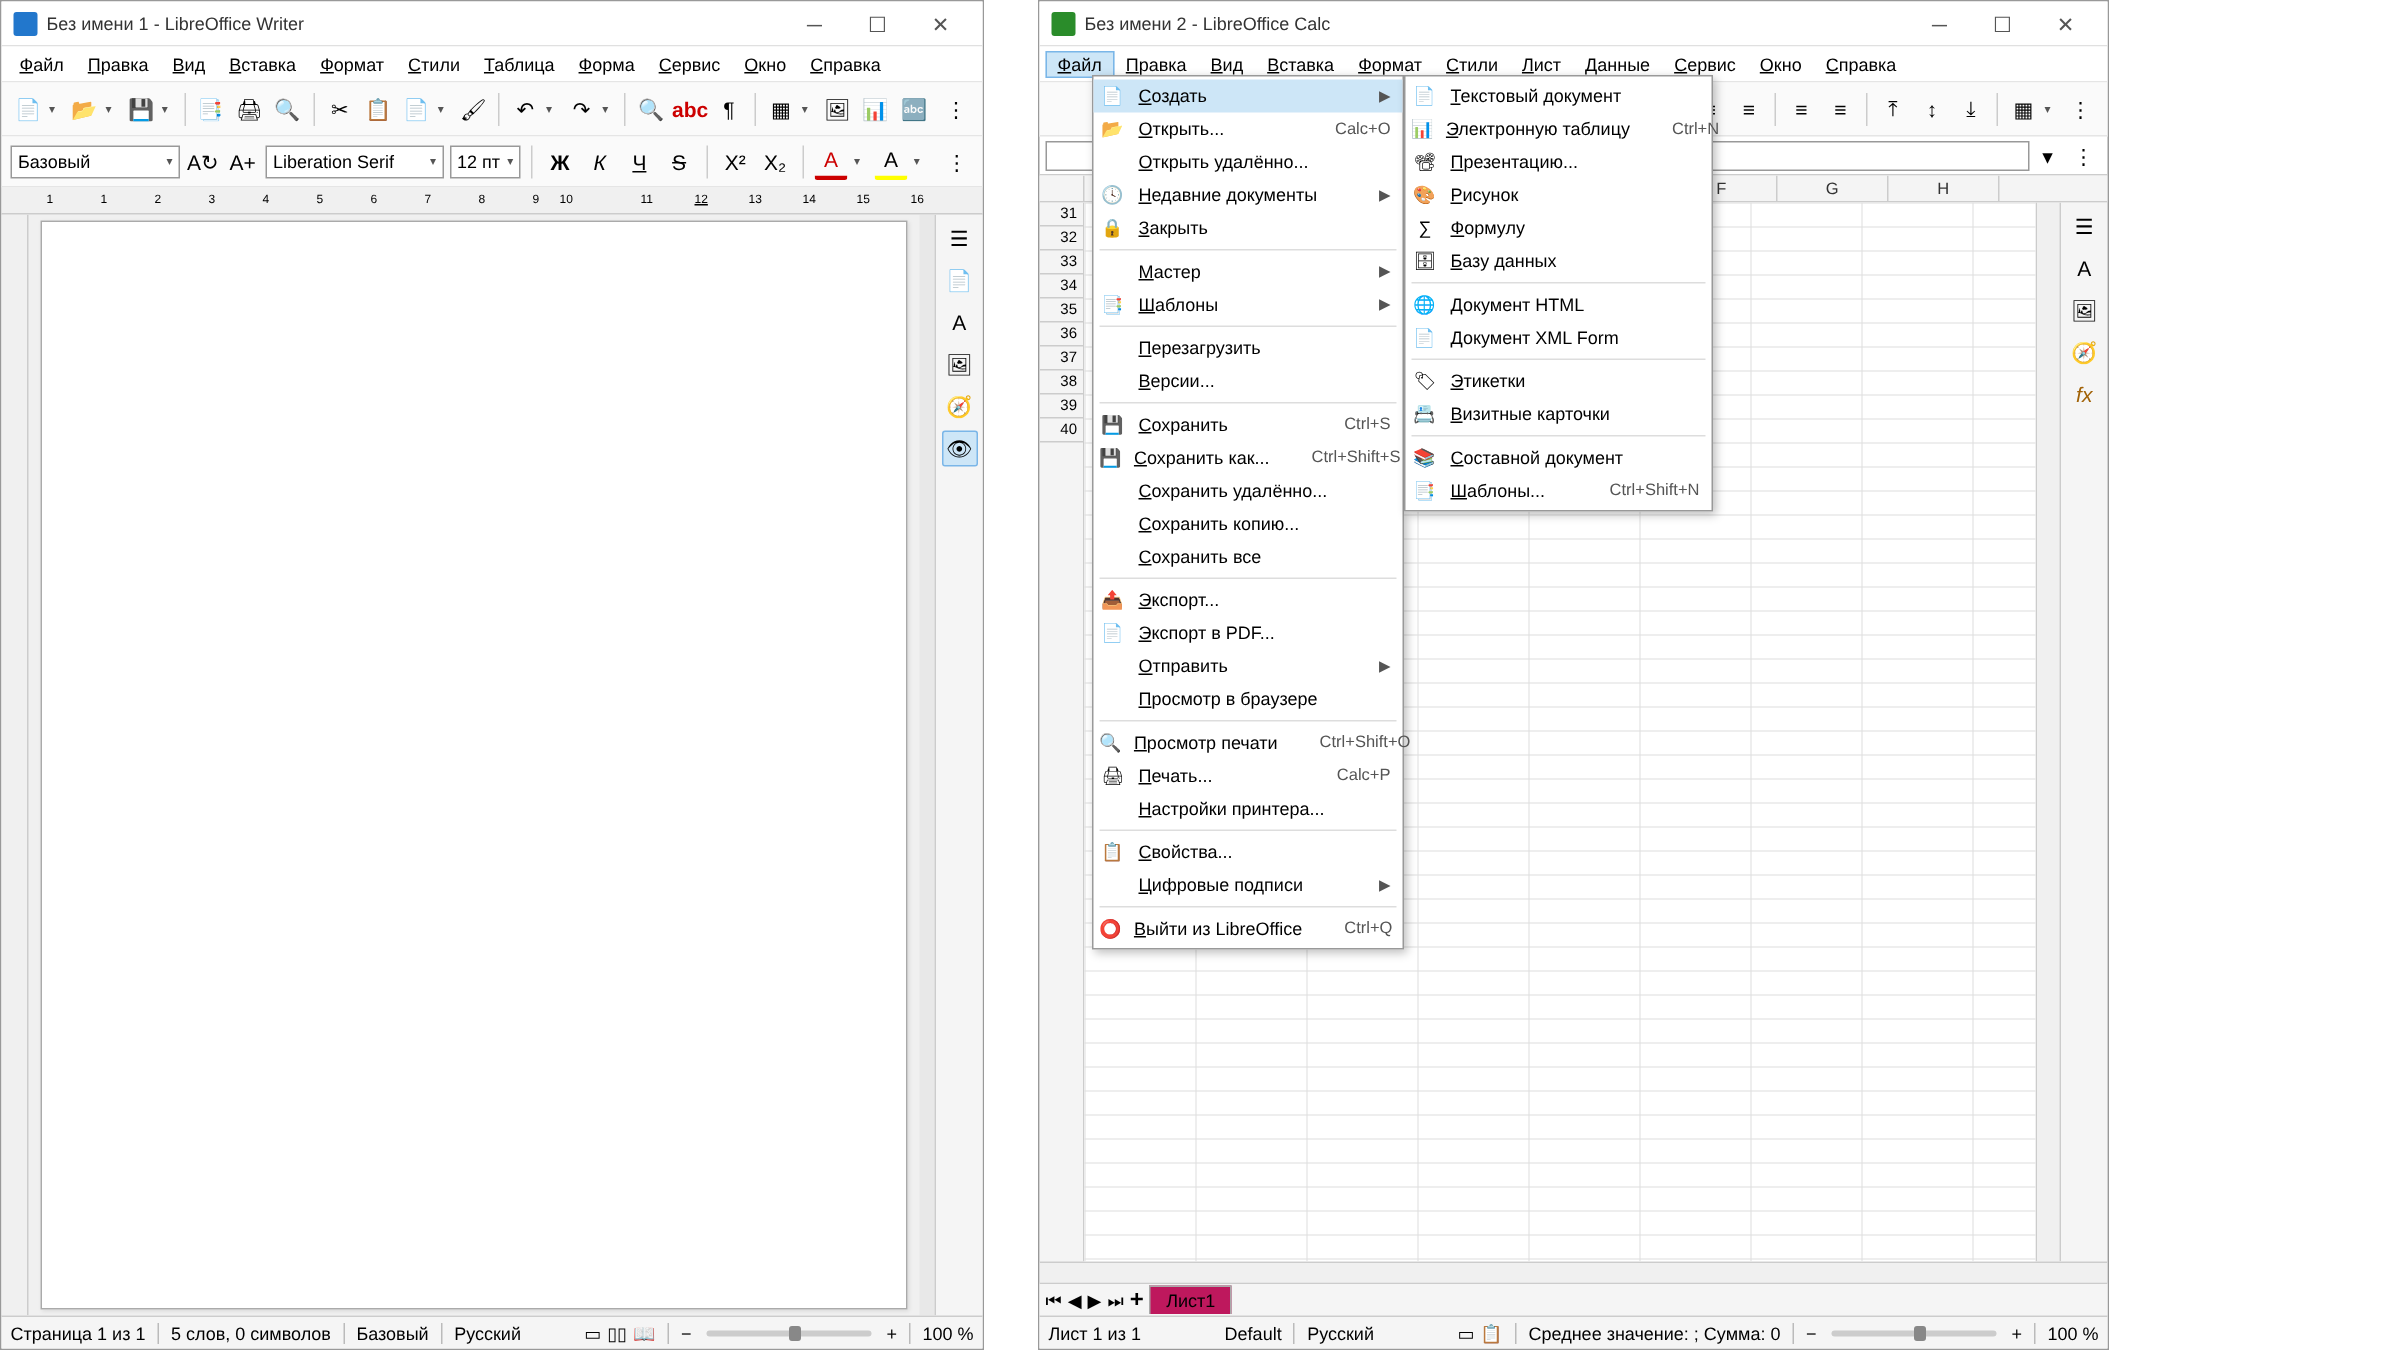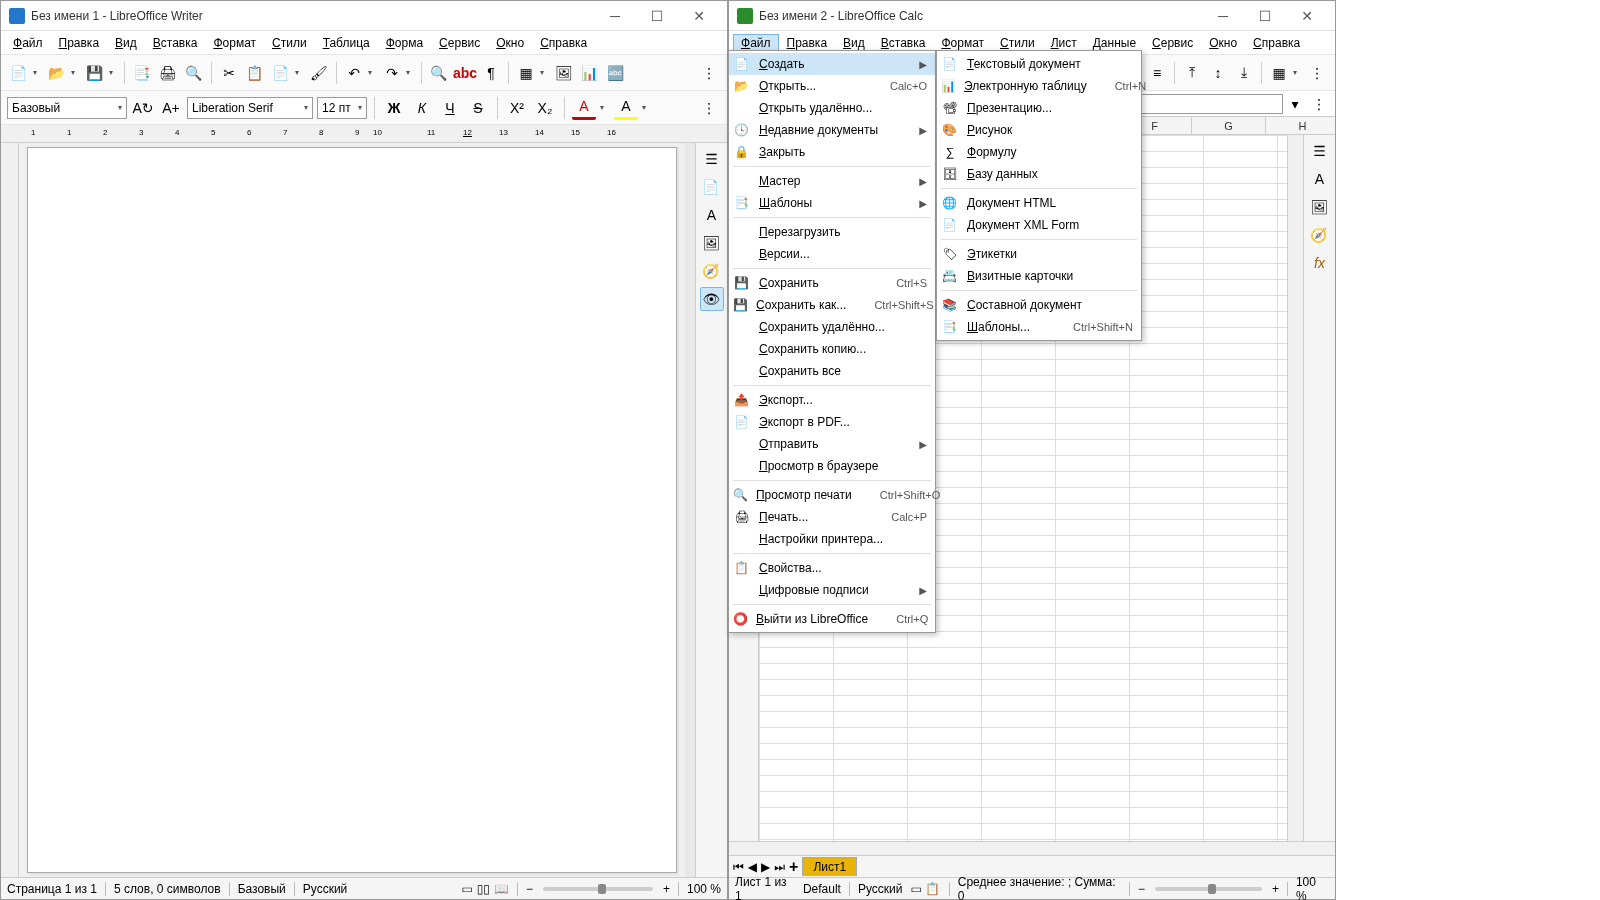--- a/index.html
+++ b/index.html
@@ -1,19 +1,19 @@
 <!DOCTYPE html>
 <html><head>
 <meta charset="utf-8">
 <style>
 *{margin:0;padding:0;box-sizing:border-box;font-family:"Segoe UI",Tahoma,sans-serif;font-size:12px;color:#000;user-select:none}
 body{background:#fff;width:1600px;height:900px;overflow:hidden;position:relative}
 .window{position:absolute;top:0;height:900px;border:1px solid #999;background:#fff;display:flex;flex-direction:column}
-.writer{left:0;width:728px}
-.calc{left:728px;width:608px}
+.writer{left:0;width:656px}
+.calc{left:692px;width:714px}
 .titlebar{height:30px;display:flex;align-items:center;padding:0 8px;background:#fff;border-bottom:1px solid #e0e0e0}
 .titleicon{width:16px;height:16px;margin-right:6px;border-radius:2px}
 .titletext{flex:1;font-size:12px;color:#333}
 .winbtns{display:flex;gap:2px}
 .winbtn{width:40px;height:28px;display:flex;align-items:center;justify-content:center;color:#555;font-size:14px}
 .menubar{height:24px;display:flex;align-items:center;padding:0 4px;background:#fff;border-bottom:1px solid #e5e5e5}
 .menuitem{padding:2px 8px;cursor:default}
 .menuitem.active{background:#cde6f7;border:1px solid #7ab6e8;padding:1px 7px}
 .menuitem u{text-decoration:underline}
 .toolbar{height:36px;display:flex;align-items:center;padding:0 6px;gap:2px;border-bottom:1px solid #e5e5e5;background:#fafafa}
@@ -40,21 +40,21 @@
 .grid{flex:1;display:flex;flex-direction:column;overflow:hidden;position:relative}
 .colheads{height:18px;display:flex;background:#f4f4f4;border-bottom:1px solid #ccc}
 .rowheadcol{width:30px;background:#f4f4f4;border-right:1px solid #ccc}
 .colhead{border-right:1px solid #ccc;display:flex;align-items:center;justify-content:center;font-size:11px;color:#333}
 .gridbody{flex:1;display:flex;overflow:hidden}
 .rowheads{width:30px;display:flex;flex-direction:column;background:#f4f4f4;border-right:1px solid #ccc}
 .rowhead{height:16px;border-bottom:1px solid #ccc;display:flex;align-items:center;justify-content:flex-end;padding-right:4px;font-size:10px}
 .cells{flex:1;position:relative;background:#fff}
 .gridlines{position:absolute;inset:0;background-image:linear-gradient(to right,#ddd 1px,transparent 1px),linear-gradient(to bottom,#ddd 1px,transparent 1px);background-size:74px 16px}
 .sheettabs{height:22px;display:flex;align-items:center;border-top:1px solid #ccc;background:#f5f5f5;padding:0 4px;gap:4px;font-size:11px}
-.sheettab{padding:2px 10px;background:#eab308;border:1px solid #aaa;border-bottom:none}
+.sheettab{padding:2px 10px;background:#be185d;border:1px solid #aaa;border-bottom:none}
 
 .dropdown{position:absolute;background:#fff;border:1px solid #999;box-shadow:2px 2px 6px rgba(0,0,0,.25);z-index:100;padding:2px 0}
 .ddrow{height:22px;display:flex;align-items:center;padding:0 8px 0 4px;gap:8px;white-space:nowrap;position:relative}
 .ddrow.highlighted{background:#cde6f7}
 .ddrow.disabled{color:#999}
 .ddicon{width:18px;height:18px;display:flex;align-items:center;justify-content:center;font-size:12px}
 .ddlabel{flex:1;font-size:12px}
 .ddshort{font-size:11px;color:#555;margin-left:20px}
 .ddarrow{font-size:10px;color:#555;margin-left:auto}
 .ddsep{height:1px;background:#ddd;margin:3px 4px}

